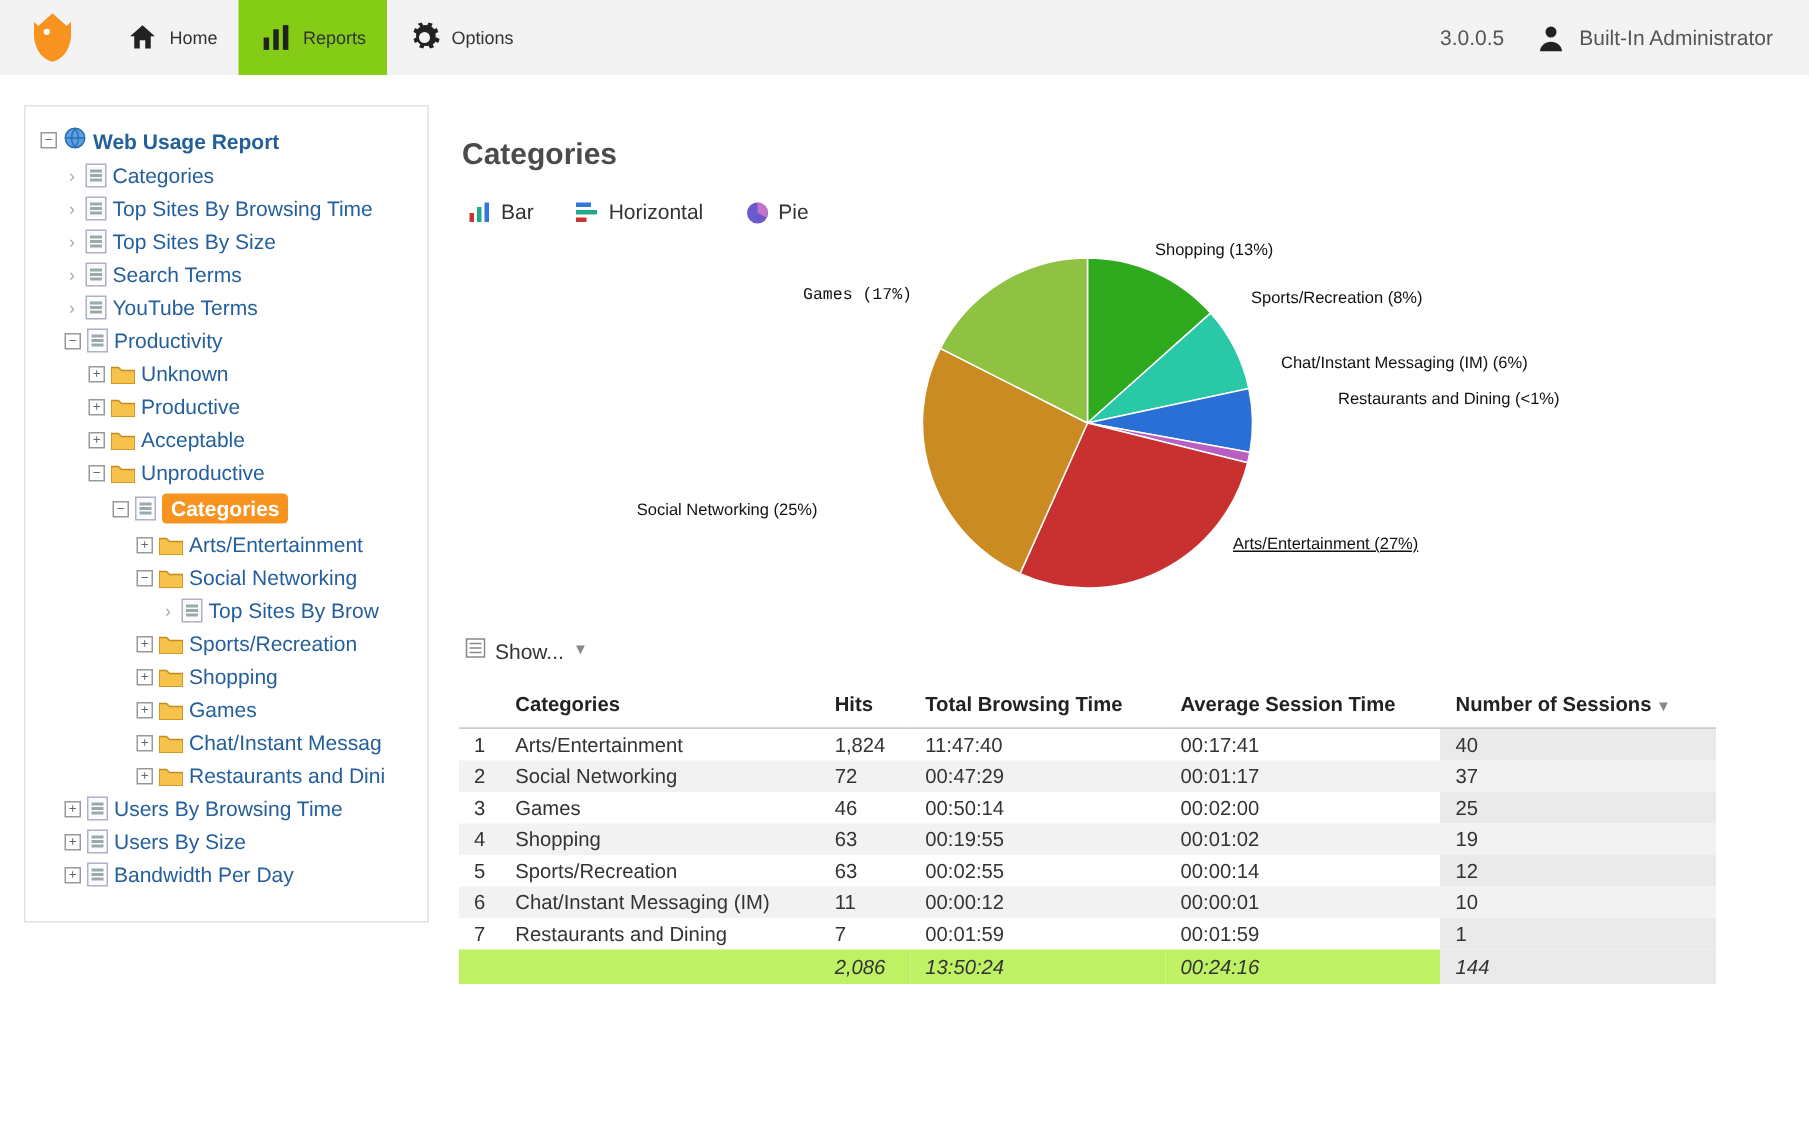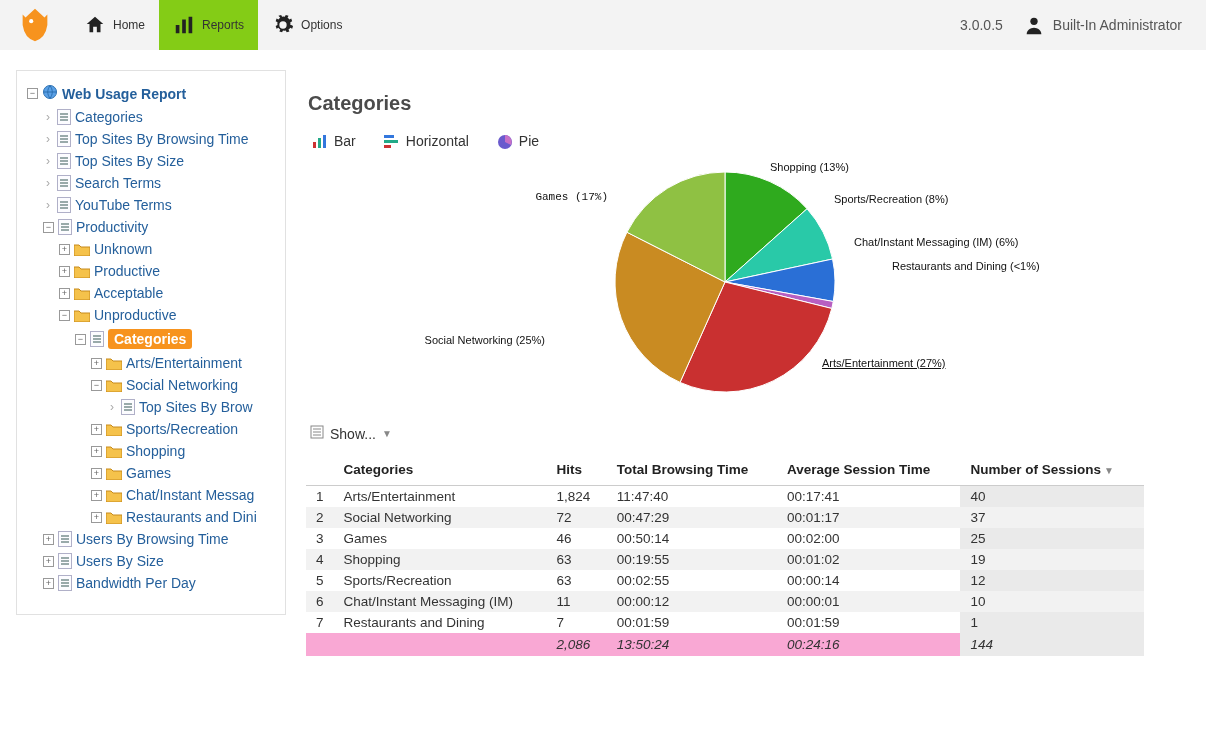--- a/index.html
+++ b/index.html
@@ -158,21 +158,21 @@
     padding:8px 10px;
     border-bottom:1px solid #ccc;
     color:#222;
   }
   table.data td {
     padding:3px 10px;
   }
   table.data tbody tr:nth-child(even) td { background:#f2f2f2; }
   table.data .num { width:26px; text-align:right; color:#333; }
   table.data .sessions-col { background:#eaeaea; }
-  table.data tfoot td { font-style:italic; background:#f9a8d4; padding:4px 10px; }
+  table.data tfoot td { font-style:italic; background:#bef264; padding:4px 10px; }
   .sort-caret { font-size:10px; color:#888; margin-left:3px; }
 </style>
 </head>
 <body>
 
 <div class="topbar">
   <div class="logo">
     <svg width="38" height="38" viewBox="0 0 40 40">
       <path d="M20 3 L30 12 L33 9 L33 20 Q31 34 20 37 Q9 34 7 20 L7 9 L10 12 Z" fill="#f7931e"></path>
       <circle cx="16" cy="16" r="2.2" fill="#fff"></circle>

